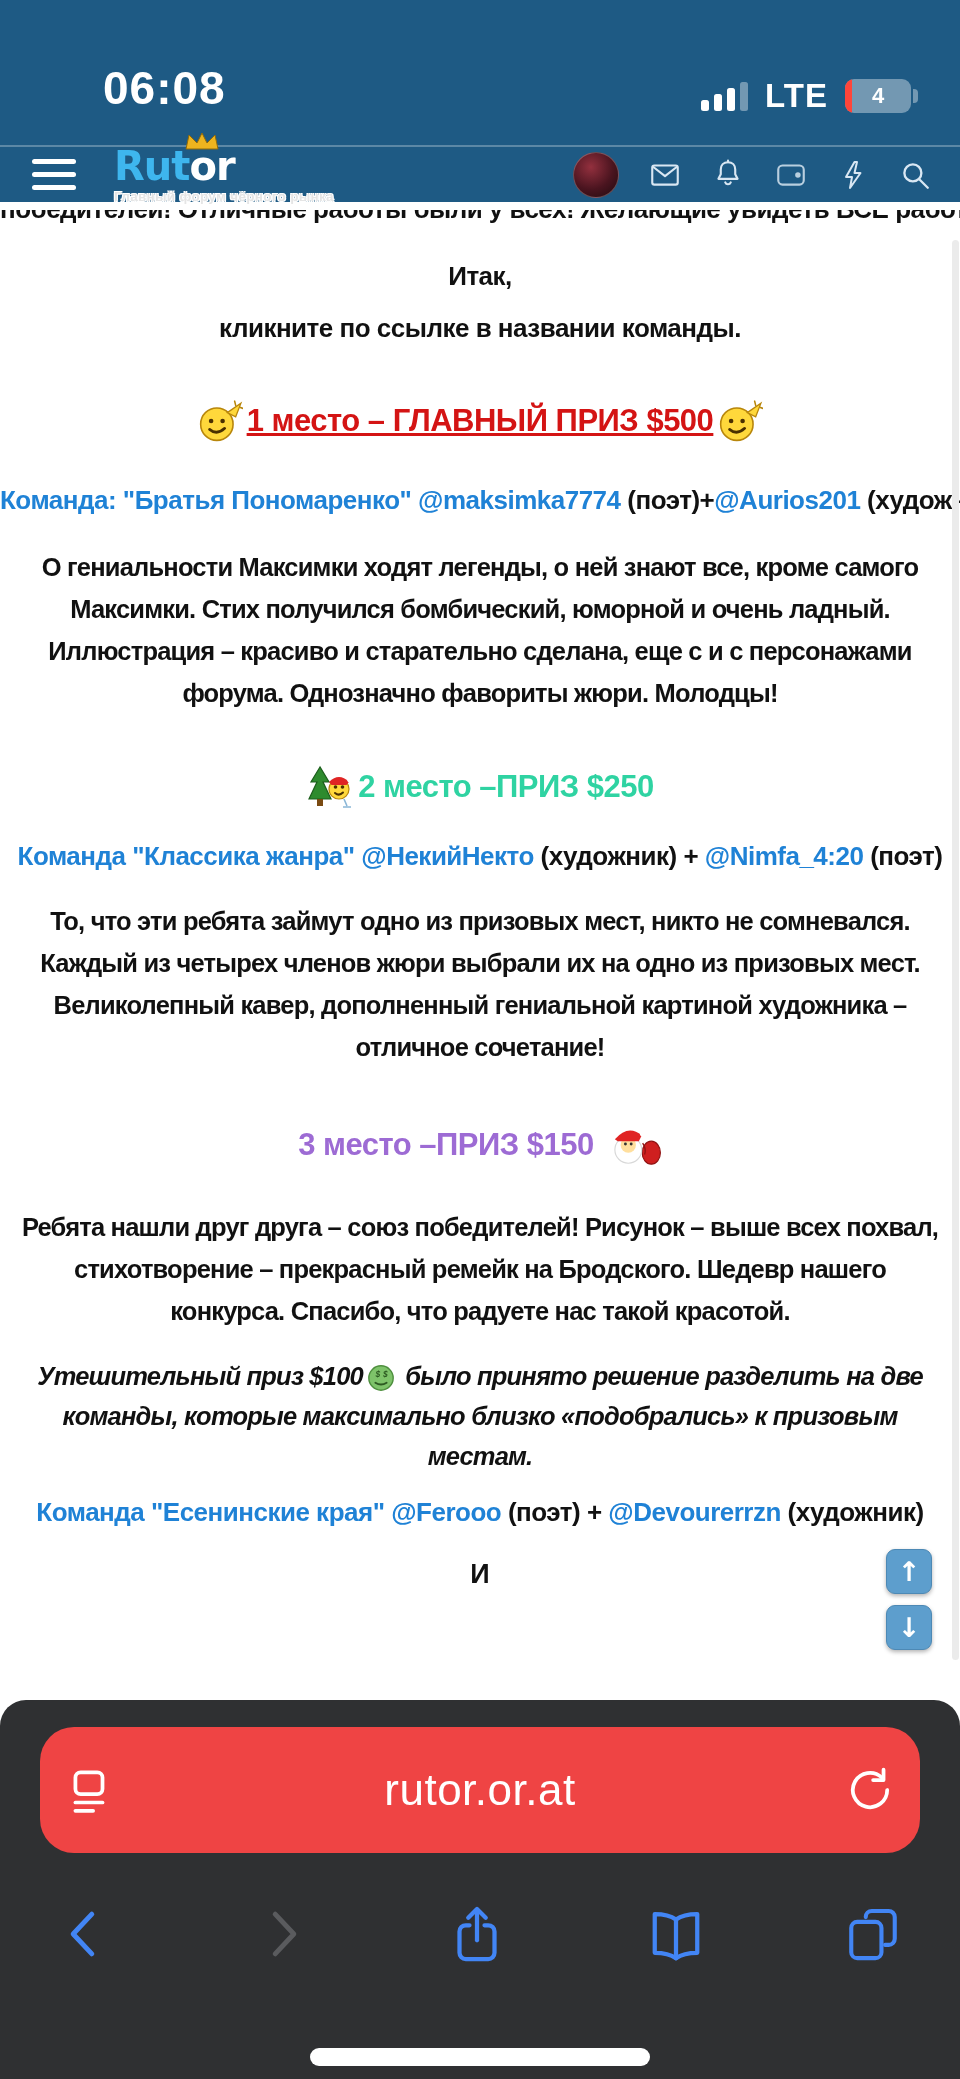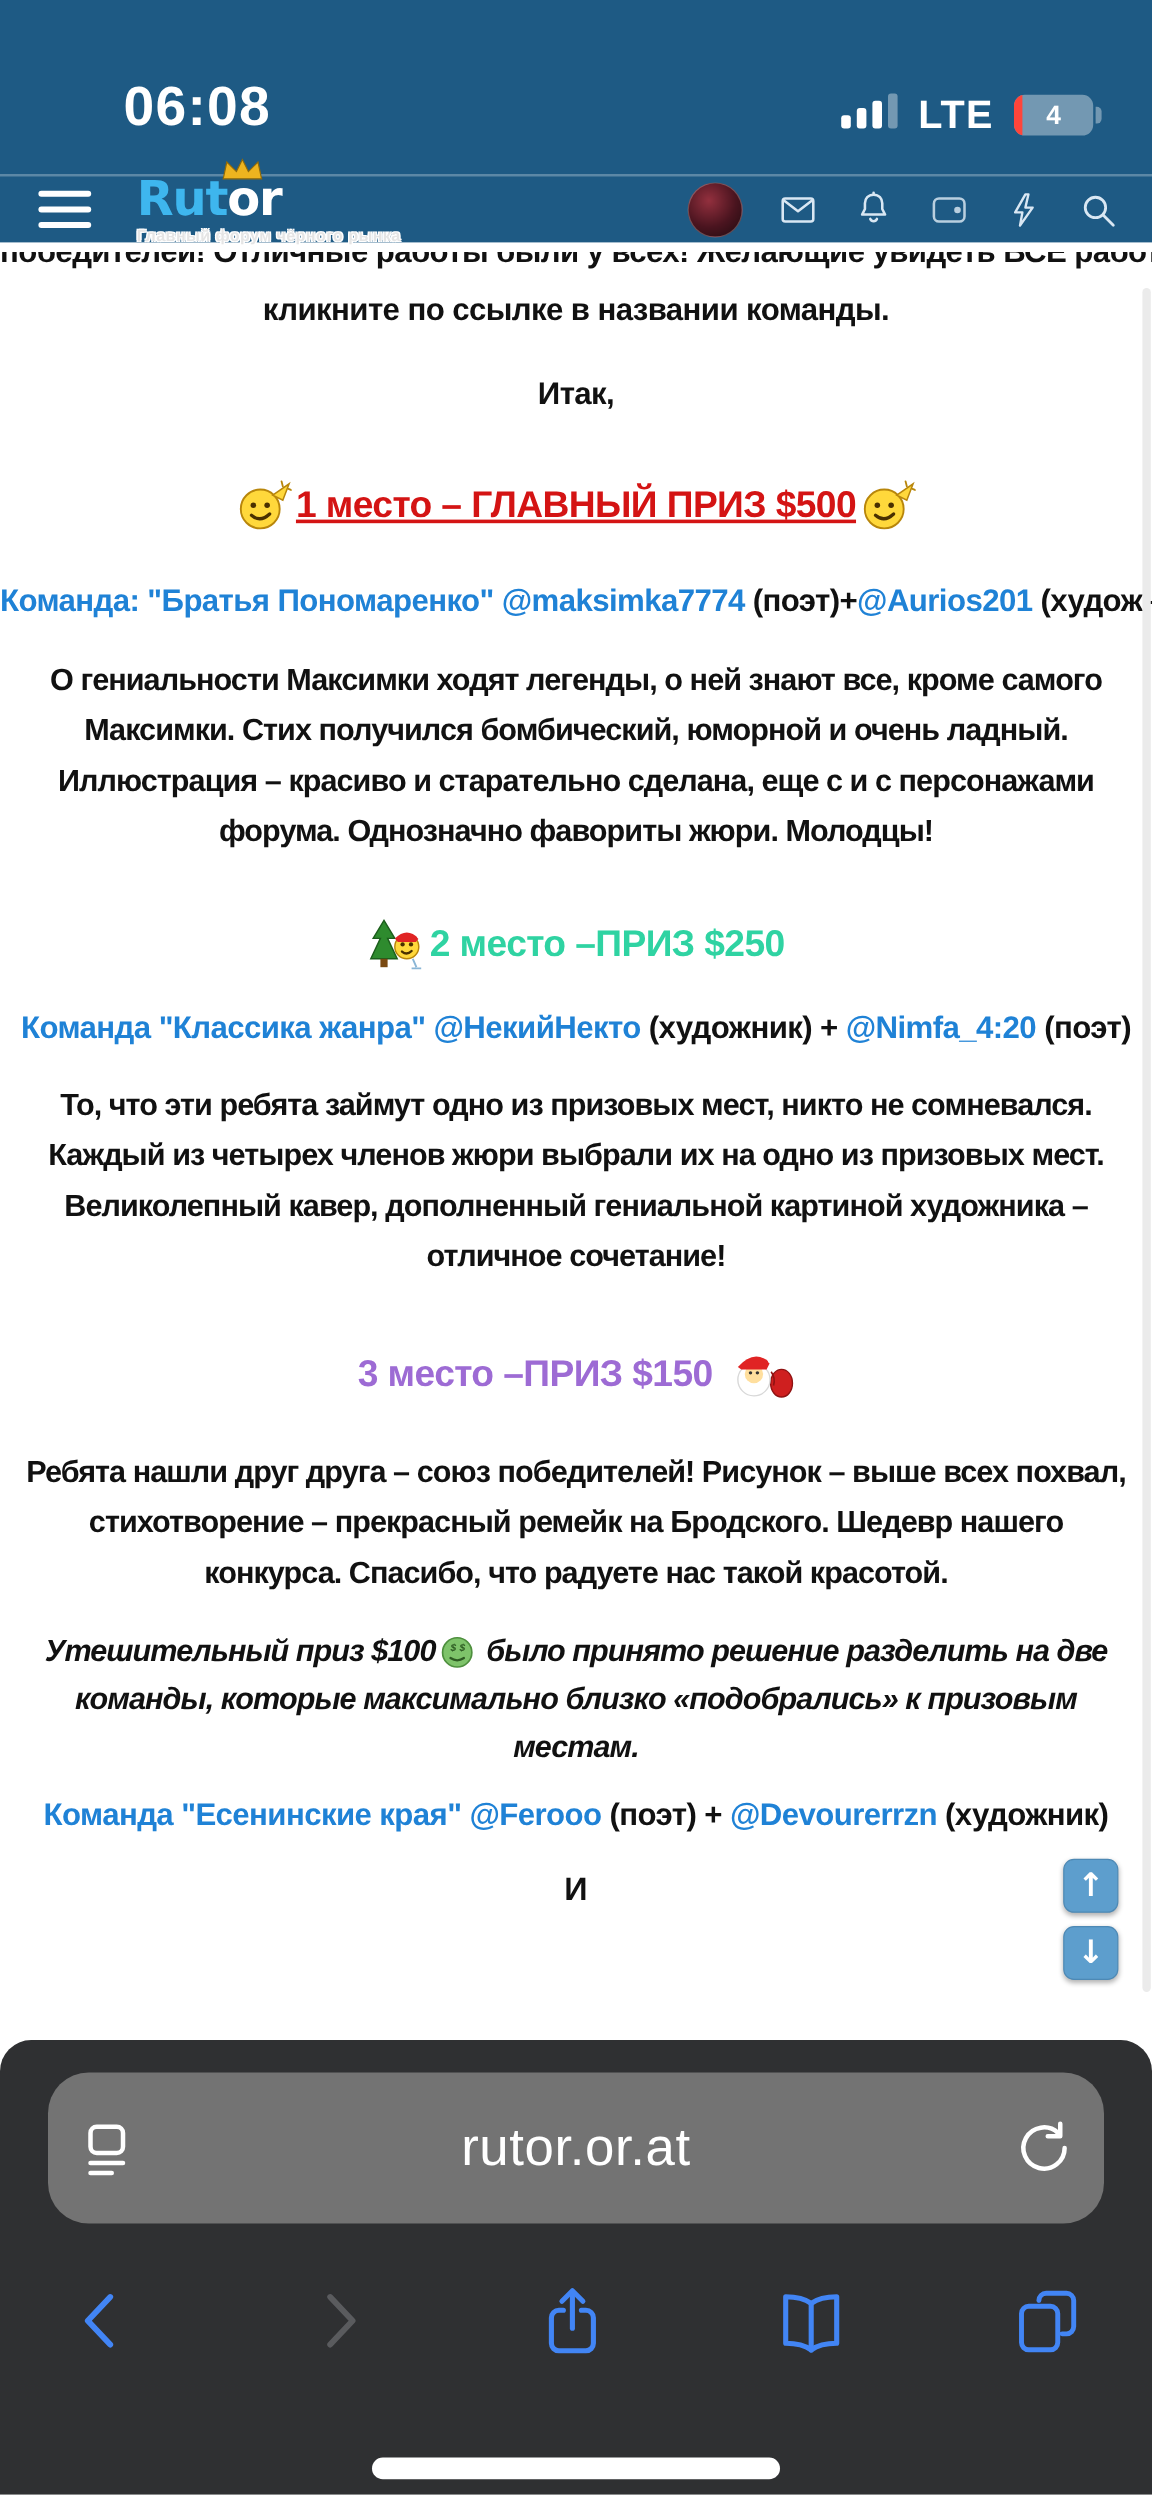--- a/index.html
+++ b/index.html
@@ -8,21 +8,21 @@
     position:relative; overflow:hidden; background:#fff;
     font-family:"Liberation Sans", sans-serif;
   }
   
   .statusbar{
     position:absolute; top:0; left:0; width:960px; height:145px;
     background:#1e5a84; display:flex; align-items:flex-end;
     justify-content:space-between; padding:0 42px 30px 103px;
   }
   .time{ color:#fff; font-size:46px; font-weight:700; letter-spacing:1px; }
-  .sb-right{ display:flex; gap:17px; }
+  .sb-right{ display:flex; align-items:center; gap:17px; }
   .signal{ display:flex; align-items:flex-end; gap:5px; height:30px; }
   .signal .bar{ width:8px; border-radius:2.5px; background:#fff; }
   .signal .b1{height:11px}.signal .b2{height:17px}.signal .b3{height:23px}
   .signal .b4{height:29px; background:rgba(255,255,255,.38);}
   .lte{ color:#fff; font-size:33px; font-weight:700; letter-spacing:1px; }
   .battery-wrap{ display:flex; align-items:center; }
   .battery{
     position:relative; width:66px; height:34px; border-radius:9px;
     background:rgba(255,255,255,.38); display:flex; align-items:center; justify-content:center;
     overflow:hidden;
@@ -86,21 +86,21 @@
     flex-direction:column; gap:11px; }
   .sbtn{ width:46px; height:45px; background:#5d9ecd; border:1px solid #4d89b5;
     border-radius:9px; color:#fff; font-size:27px; font-weight:700;
     display:flex; align-items:center; justify-content:center;
     box-shadow:0 2px 4px rgba(0,0,0,.3); cursor:pointer;
     font-family:"DejaVu Sans", sans-serif; }
   
   .chrome{ position:absolute; top:1700px; left:0; width:960px; height:379px;
     background:#2f3032; border-radius:26px 26px 0 0; }
   .urlbar{ position:absolute; top:27px; left:40px; right:40px; height:126px;
-    background:#737373; border-radius:34px; display:flex; align-items:center;
+    background:#ef4444; border-radius:34px; display:flex; align-items:center;
     justify-content:space-between; padding:0 25px; cursor:pointer; }
   .url-text{ color:#fff; font-size:44px; font-weight:500; letter-spacing:.5px; }
   .toolbar{ position:absolute; top:196px; left:0; right:0; height:76px;
     display:flex; align-items:center; justify-content:space-between; padding:0 58px; }
   .tbtn{ display:flex; cursor:pointer; }
   .home-indicator{ position:absolute; bottom:13px; left:310px; width:340px; height:18px;
     border-radius:10px; background:#fff; cursor:pointer; }
 </style>
 </head>
 <body>
@@ -172,23 +172,23 @@
     </span>
   </div>
 </div>
 
 <div class="content">
 
   <div class="clip-top">
     <div class="inner">победителей! Отличные работы были у всех! Желающие увидеть ВСЕ работы в клипе</div>
   </div>
 
+  <div class="tline m-itak">Итак,</div>
+
   <div class="tline m-click">кликните по ссылке в названии команды.</div>
-
-  <div class="tline m-itak">Итак,</div>
 
   <div class="prize p1 m-p1">
     <svg class="ic" width="46" height="46" viewBox="0 0 44 44">
       <circle cx="19" cy="25" r="15.5" fill="#ffd83b" stroke="#b8860b" stroke-width="1.5"></circle>
       <circle cx="13.5" cy="22" r="2.2" fill="#4a3000"></circle>
         <circle cx="24.5" cy="22" r="2.2" fill="#4a3000"></circle>
       <path d="M12 30q7 6 14.5-1" stroke="#4a3000" stroke-width="2.6" fill="none" stroke-linecap="round"></path>
       <path d="M29 14 42 5l-5 13z" fill="#ffd83b" stroke="#b8860b" stroke-width="1.2"></path>
       <path d="M36 3l1 4M41.5 9l2.5 1" stroke="#b8860b" stroke-width="1.5" stroke-linecap="round"></path>
     </svg>

